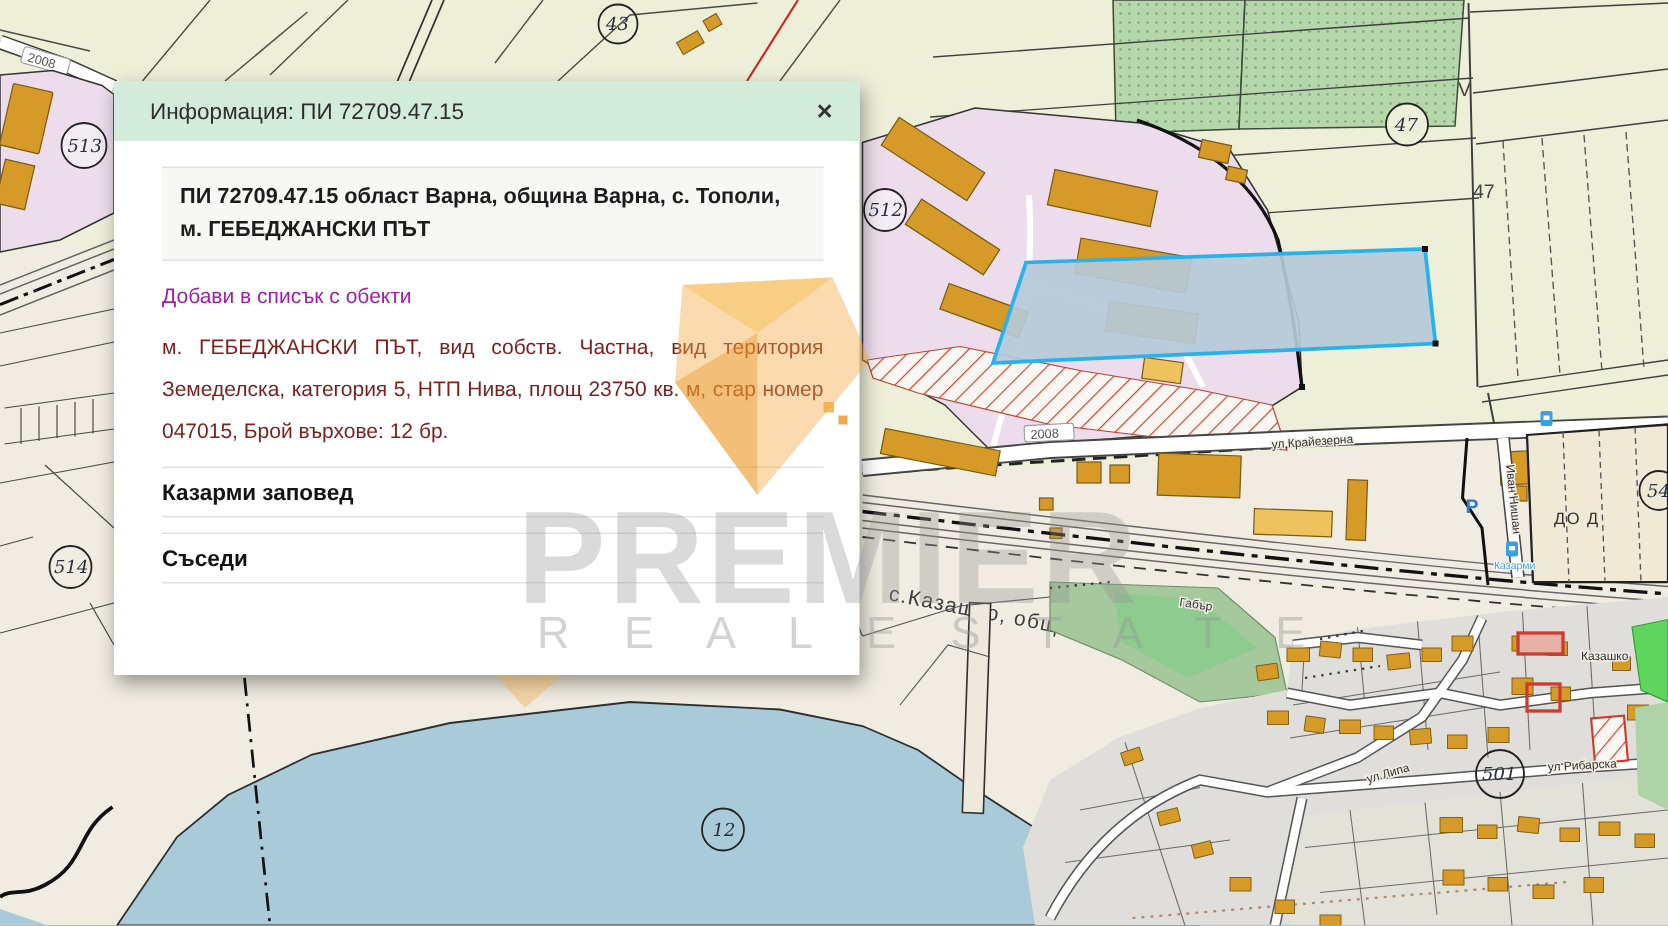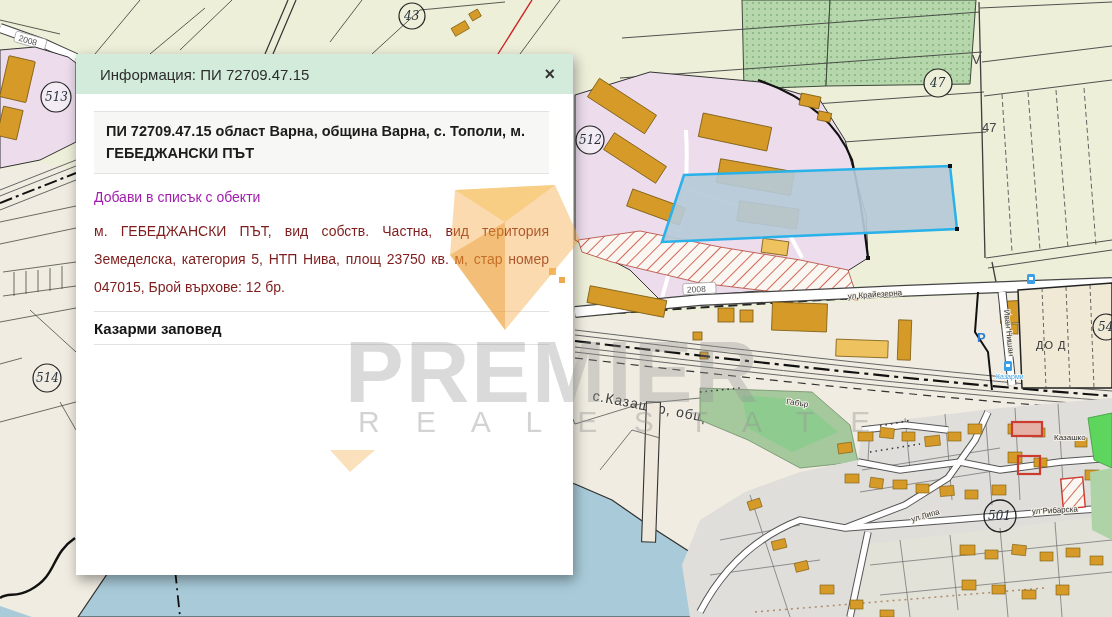--- a/index.html
+++ b/index.html
@@ -11,27 +11,27 @@
   .t-num{font:italic 12px "DejaVu Serif",serif;fill:#25303c;}
   .t-road{font:8.5px "Liberation Sans",sans-serif;fill:#555;}
   .t-street{font:8px "Liberation Sans",sans-serif;fill:#333;paint-order:stroke;stroke:#f3efe6;stroke-width:2px;}
   .t-big{font:14px "Liberation Sans",sans-serif;fill:#3c3c3c;paint-order:stroke;stroke:rgba(243,239,230,.75);stroke-width:3px;letter-spacing:1px;}
   .t-blue{font:7px "Liberation Sans",sans-serif;fill:#3b9fe6;paint-order:stroke;stroke:#fff;stroke-width:1.5px;}
   .t-zone{font:13px "Liberation Sans",sans-serif;fill:#444;}
   .t-do{font:11px "Liberation Sans",sans-serif;fill:#333;letter-spacing:1px;}
   .t-p{font:bold 13px "Liberation Sans",sans-serif;fill:#2a7fd4;}
 
   
-  .popup{position:absolute;left:76px;top:54px;width:497px;height:521px;background:#fff;
+  .popup{position:absolute;left:76px;top:54px;width:497px;height:396px;background:#fff;
          box-shadow:2px 5px 12px rgba(0,0,0,.38);z-index:5;}
   .popup-header{height:40px;background:#d2ebda;display:flex;align-items:center;
          justify-content:space-between;padding:0 18px 0 24px;box-sizing:border-box;
          font-size:15px;color:#2e2e2e;}
   .close{font-size:18px;font-weight:bold;color:#333;cursor:pointer;line-height:1;}
-  .popup-body{padding:17px 24px 0 18px;box-sizing:border-box;}
+  .popup-body{padding:17px 24px 0 32px;box-sizing:border-box;}
   .heading{background:#f7f7f5;border-top:1px solid #e3e3e3;border-bottom:1px solid #e3e3e3;
          padding:8px 12px;font-weight:bold;font-size:14.5px;color:#1c1c1c;line-height:1.55;
          margin-bottom:15px;}
   .addlink{display:block;color:#a21caf;font-size:14px;text-decoration:none;margin:0 0 12px 0;cursor:pointer;}
   .para{margin:0 0 8px 0;font-size:14px;color:#7f1d1d;line-height:2.0;text-align:justify;}
   .sect{margin:10px 0 6px 0;padding:8px 0 7px 0;font-size:15px;color:#141414;
         border-top:1px solid #e2e2e2;border-bottom:1px solid #e2e2e2;font-weight:bold;}
 
   
   .watermark{position:absolute;left:0;top:0;width:1112px;height:445px;pointer-events:none;z-index:9;}
@@ -377,20 +377,21 @@
 <div class="popup">
   <div class="popup-header">
     <span>Информация: ПИ 72709.47.15</span>
     <span class="close">×</span>
   </div>
   <div class="popup-body">
     <div class="heading">ПИ 72709.47.15 област Варна, община Варна, с. Тополи, м. ГЕБЕДЖАНСКИ ПЪТ</div>
     <a class="addlink">Добави в списък с обекти</a>
     <p class="para">м. ГЕБЕДЖАНСКИ ПЪТ, вид собств. Частна, вид територия Земеделска, категория 5, НТП Нива, площ 23750 кв. м, стар номер 047015, Брой върхове: 12 бр.</p>
     <h3 class="sect">Казарми заповед</h3>
+    <h3 class="sect">Съседи</h3>
   </div>
 </div>
 
 <div class="watermark">
   <svg width="1112" height="617" viewBox="0 0 1112 617" xmlns="http://www.w3.org/2000/svg">
     <g>
       <polygon points="455,190 555,185 580,240 505,330 450,255" fill="#f2a73d" opacity="0.42"></polygon>
       <polygon points="455,190 505,222 555,185" fill="#f6c25a" opacity="0.5"></polygon>
       <polygon points="450,255 505,222 505,330" fill="#e8931f" opacity="0.38"></polygon>
       <polygon points="330,450 375,450 350,472" fill="#f2a73d" opacity="0.35"></polygon>

